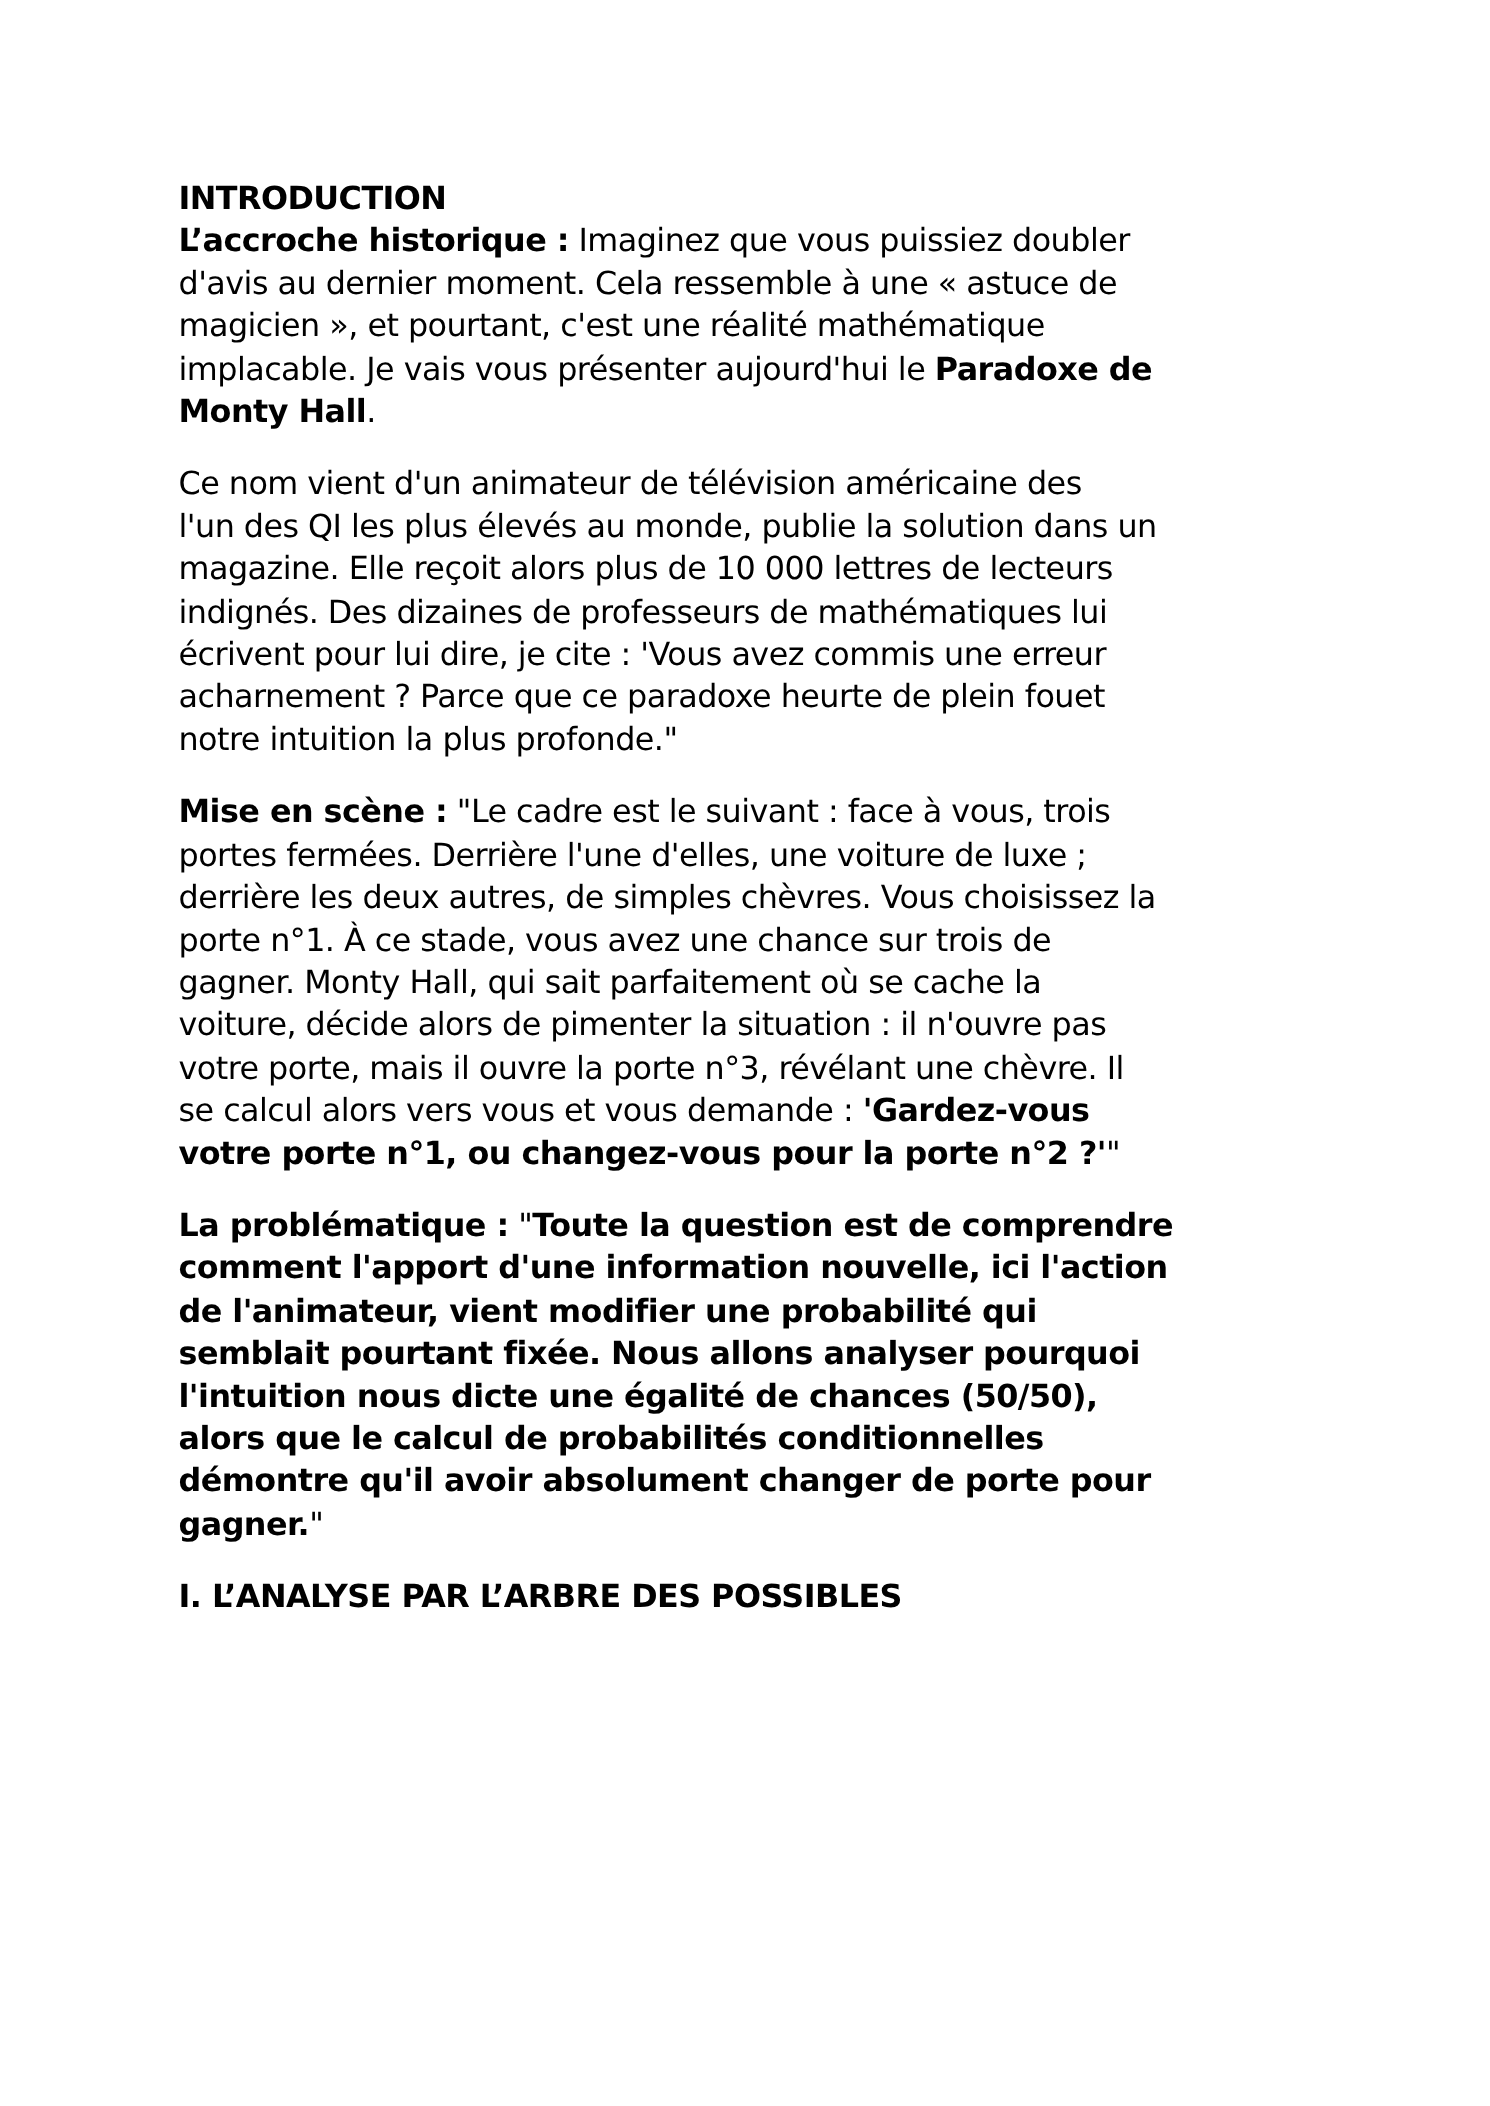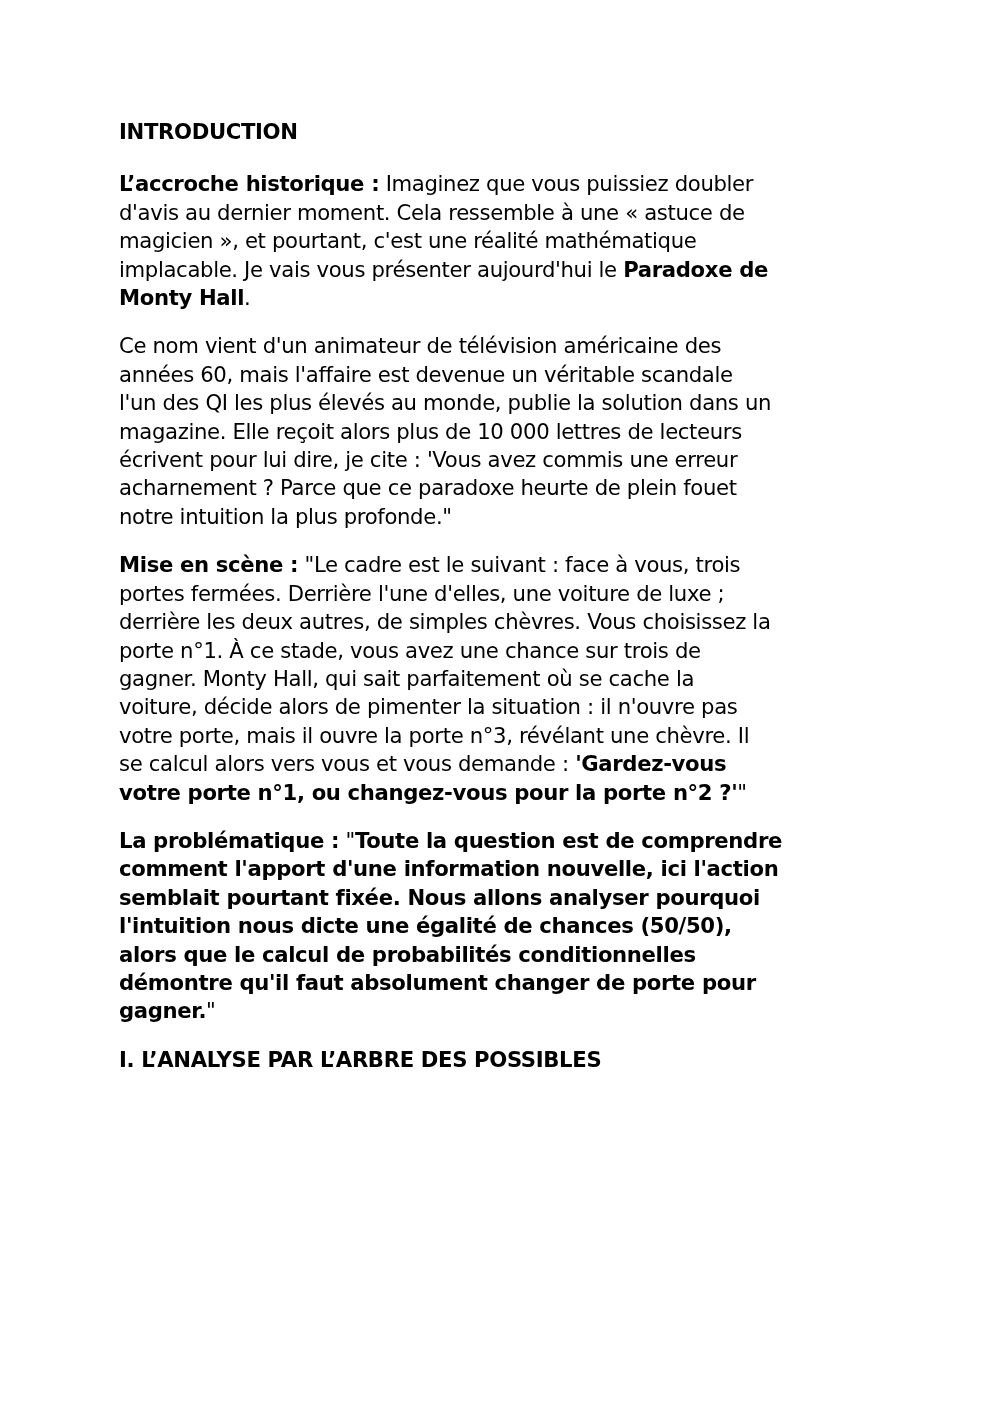--- a/index.html
+++ b/index.html
@@ -3,66 +3,67 @@
 <meta charset="utf-8">
 <style>
   html, body { margin: 0; padding: 0; background: #ffffff; }
   body { width: 993px; height: 1404px; position: relative; overflow: hidden; }
   .page {
     position: absolute; left: 119px; top: 118px; width: 760px;
     font-family: "DejaVu Sans", sans-serif; font-size: 21.2px; line-height: 28.4px;
     color: #000000; letter-spacing: -0.35px;
   }
   .line { display: block; white-space: nowrap; }
-  .heading { font-weight: bold; margin-bottom: 24px; }
+  .heading { font-weight: bold; }
   .para { margin-bottom: 20px; }
   b { font-weight: bold; }
 </style>
 </head>
 <body>
 
 <div class="page">
 
   <div class="line heading"><b>INTRODUCTION</b></div>
 
   <div class="para">
     <span class="line"><b>L’accroche historique :</b><span> Imaginez que vous puissiez doubler</span></span>
     <span class="line">d'avis au dernier moment. Cela ressemble à une « astuce de</span>
     <span class="line">magicien », et pourtant, c'est une réalité mathématique</span>
     <span class="line"><span>implacable. Je vais vous présenter aujourd'hui le </span><b>Paradoxe de</b></span>
     <span class="line"><b>Monty Hall</b><span>.</span></span>
   </div>
 
   <div class="para">
     <span class="line">Ce nom vient d'un animateur de télévision américaine des</span>
-    <span class="line">années 60, mais l'affaire est devenue un véritable scandale</span>
     <span class="line">l'un des QI les plus élevés au monde, publie la solution dans un</span>
     <span class="line">magazine. Elle reçoit alors plus de 10 000 lettres de lecteurs</span>
+    <span class="line">indignés. Des dizaines de professeurs de mathématiques lui</span>
     <span class="line">écrivent pour lui dire, je cite : 'Vous avez commis une erreur</span>
     <span class="line">acharnement ? Parce que ce paradoxe heurte de plein fouet</span>
     <span class="line">notre intuition la plus profonde."</span>
   </div>
 
   <div class="para">
     <span class="line"><b>Mise en scène :</b><span> "Le cadre est le suivant : face à vous, trois</span></span>
     <span class="line">portes fermées. Derrière l'une d'elles, une voiture de luxe ;</span>
     <span class="line">derrière les deux autres, de simples chèvres. Vous choisissez la</span>
     <span class="line">porte n°1. À ce stade, vous avez une chance sur trois de</span>
     <span class="line">gagner. Monty Hall, qui sait parfaitement où se cache la</span>
     <span class="line">voiture, décide alors de pimenter la situation : il n'ouvre pas</span>
     <span class="line">votre porte, mais il ouvre la porte n°3, révélant une chèvre. Il</span>
     <span class="line"><span>se calcul alors vers vous et vous demande : </span><b>'Gardez-vous</b></span>
     <span class="line"><b>votre porte n°1, ou changez-vous pour la porte n°2 ?'</b><span>"</span></span>
   </div>
 
   <div class="para">
     <span class="line"><b>La problématique :</b><span> "</span><b>Toute la question est de comprendre</b></span>
     <b class="line">comment l'apport d'une information nouvelle, ici l'action</b>
+    <b class="line">de l'animateur, vient modifier une probabilité qui</b>
     <b class="line">semblait pourtant fixée. Nous allons analyser pourquoi</b>
     <b class="line">l'intuition nous dicte une égalité de chances (50/50),</b>
     <b class="line">alors que le calcul de probabilités conditionnelles</b>
-    <b class="line">démontre qu'il faut absolument changer de porte pour</b>
+    <b class="line">démontre qu'il avoir absolument changer de porte pour</b>
     <span class="line"><b>gagner.</b><span>"</span></span>
   </div>
 
   <div class="line"><b>I. L’ANALYSE PAR L’ARBRE DES POSSIBLES</b></div>
 
 </div>
 
 </body></html>

